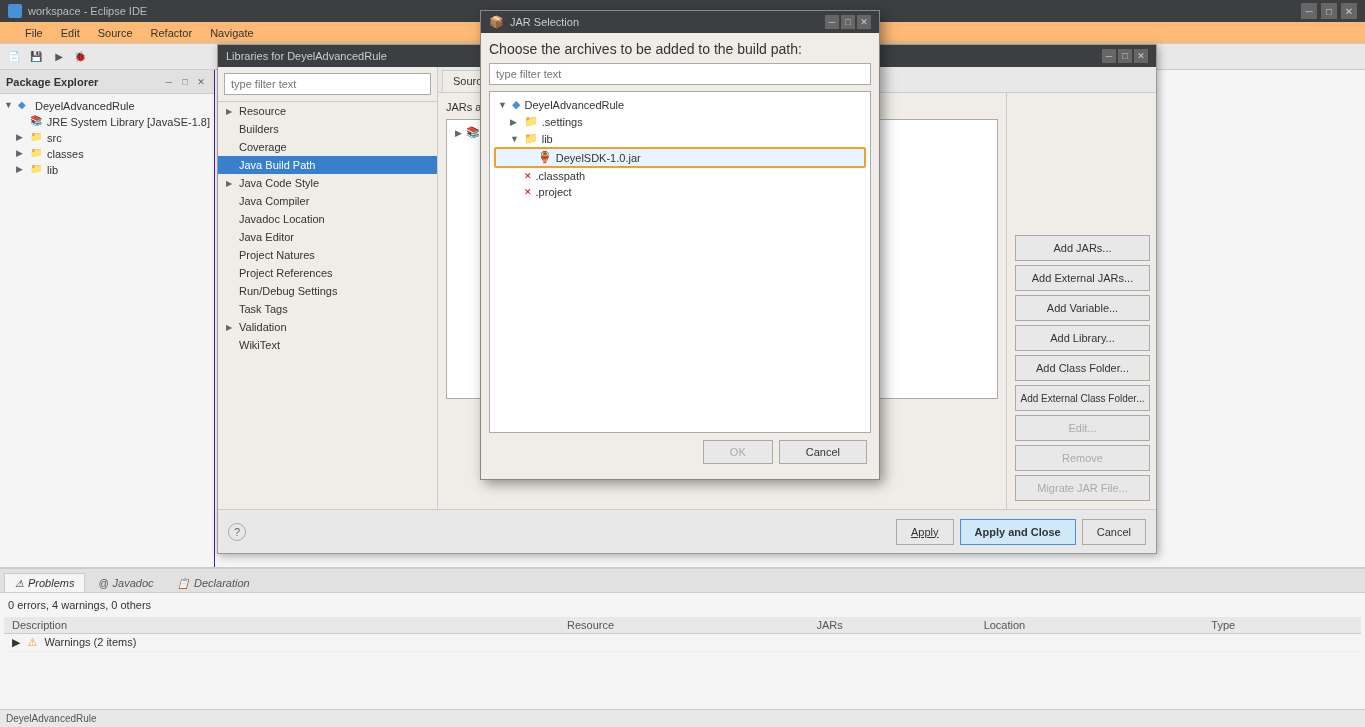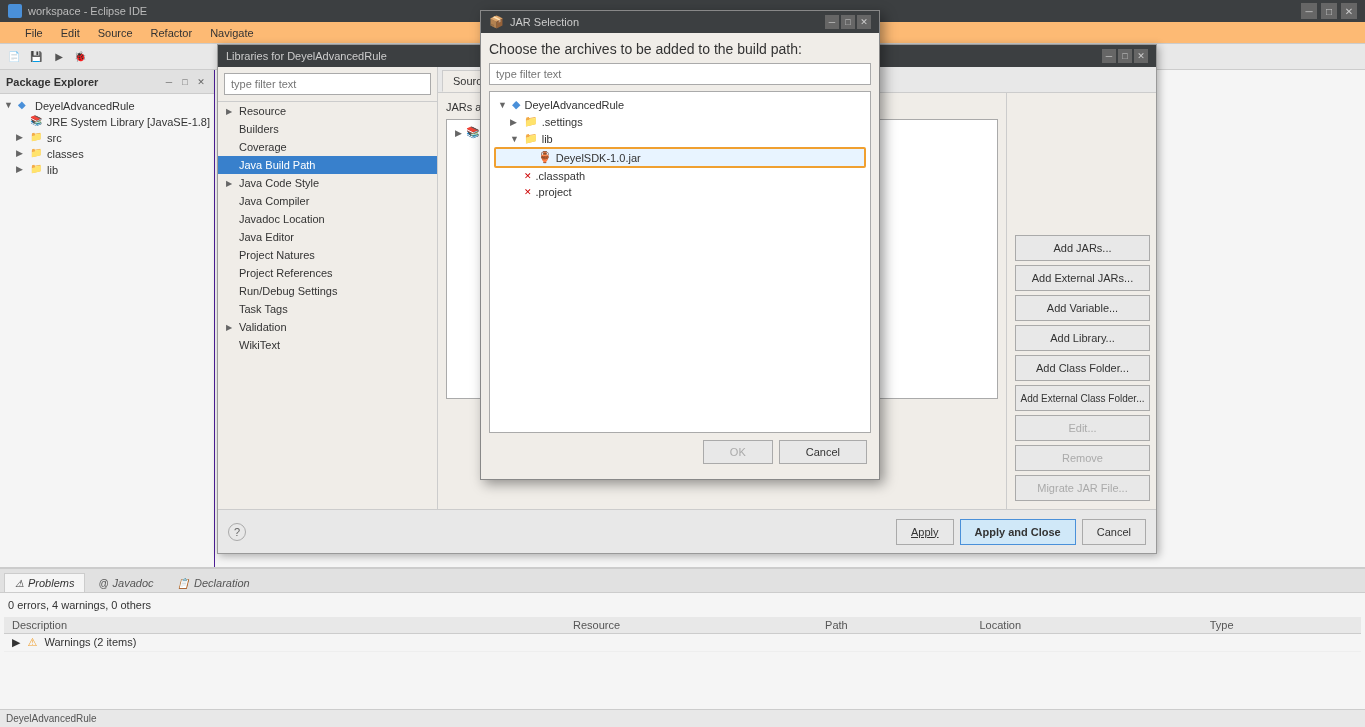--- a/index.html
+++ b/index.html
@@ -795,21 +795,21 @@
         <span class="bottom-tab-icon">📋</span>Declaration
       </div>
     </div>
     <div class="bottom-content">
       <div class="error-summary">0 errors, 4 warnings, 0 others</div>
       <table class="bottom-table">
         <thead>
           <tr>
             <th>Description</th>
             <th>Resource</th>
-            <th>Path</th>
+            <th>JARs</th>
             <th>Location</th>
             <th>Type</th>
           </tr>
         </thead>
         <tbody>
           <tr class="warning-row">
             <td>
               <span style="cursor:pointer;margin-right:4px;">▶</span>
               <span style="color:#f0a030;margin-right:4px;">⚠</span>
               Warnings (2 items)

